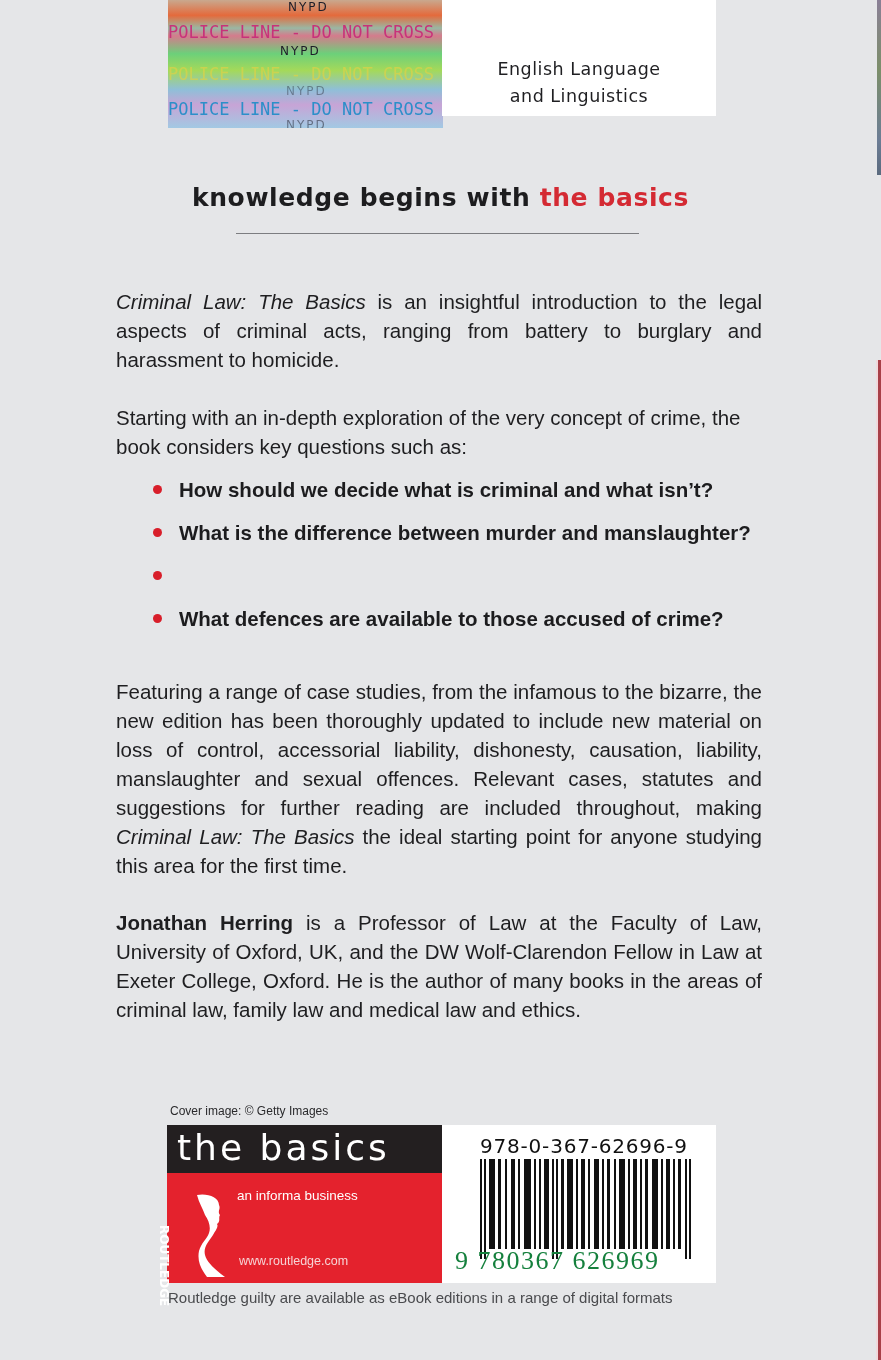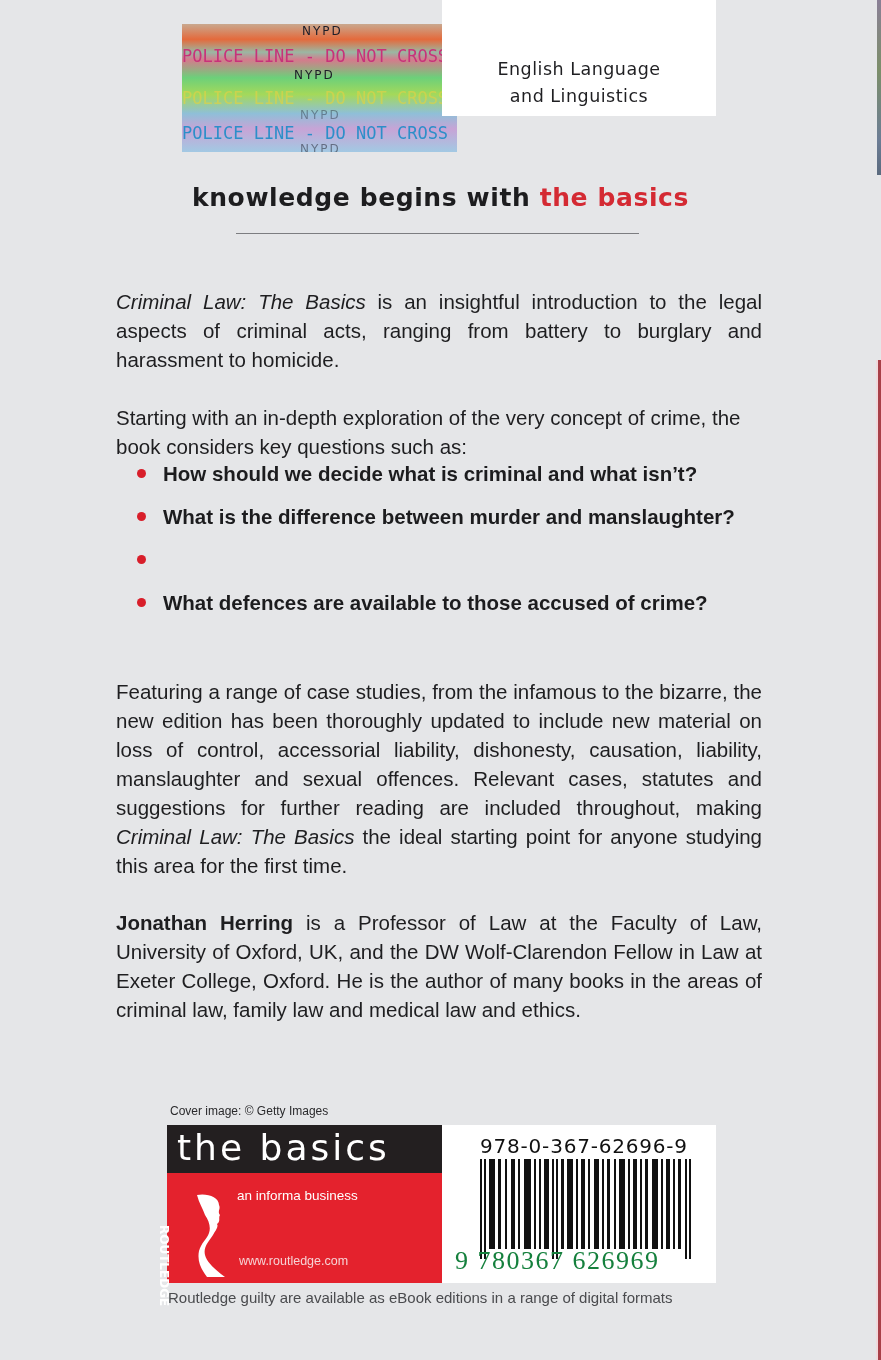--- a/index.html
+++ b/index.html
@@ -15,24 +15,23 @@
     .spine-edge-top {
       position: absolute; left: 877px; top: 0; width: 4px; height: 175px;
       background: linear-gradient(180deg, #8a7f96, #7c8e6a 40%, #6c7d95 80%, #5a6a7e);
     }
     .spine-edge-red {
       position: absolute; left: 876px; top: 360px; width: 5px; height: 1000px;
       background: linear-gradient(90deg, #f0d9dc 0 40%, #a84048 40% 100%);
     }
     
     .top-image {
-      position: absolute; left: 182px; top: 0; width: 275px; height: 128px;
+      position: absolute; left: 168px; top: 0; width: 275px; height: 128px;
       overflow: hidden;
       background: linear-gradient(180deg, #c9a88e 0%, #e46a3c 12%, #9ab7a3 22%, #d47b8c 28%, #6cd07a 42%, #a4d95a 55%, #8fbfd8 70%, #c7a4d6 82%, #a2c9e3 100%);
-      margin-top: 24px;
     }
     .tape {
       position: absolute; left: 0; width: 275px;
       font-family: "DejaVu Sans Mono", monospace;
       font-size: 17px; letter-spacing: 0px;
       white-space: nowrap;
     }
     .tape-nypd {
       position: absolute; font-family: "DejaVu Sans", sans-serif;
       font-size: 12px; letter-spacing: 2px; color: #1d1d28;
@@ -70,21 +69,21 @@
     .p1 { top: 257px; }
     .p2 { top: 373px; }
     .p3 { top: 647px; }
     .p4 { top: 878px; }
     .body-copy i { font-style: italic; }
     .body-copy b { font-weight: bold; }
     .p2 { text-align: left; }
     
     .bullets {
       position: absolute; left: 134px; top: 459px; width: 640px;
-      margin: 0; padding: 0; list-style: none;
+      margin: 16px; padding: 0; list-style: none;
     }
     .bullet {
       position: relative; height: 43px;
       font-weight: bold; font-size: 20.5px; line-height: 30px;
       padding-left: 29px; color: #1c1c1e;
     }
     .bullet-dot {
       position: absolute; left: 3px; top: 10px; width: 9px; height: 9px;
       border-radius: 50%; background: #d81e2a;
     }

